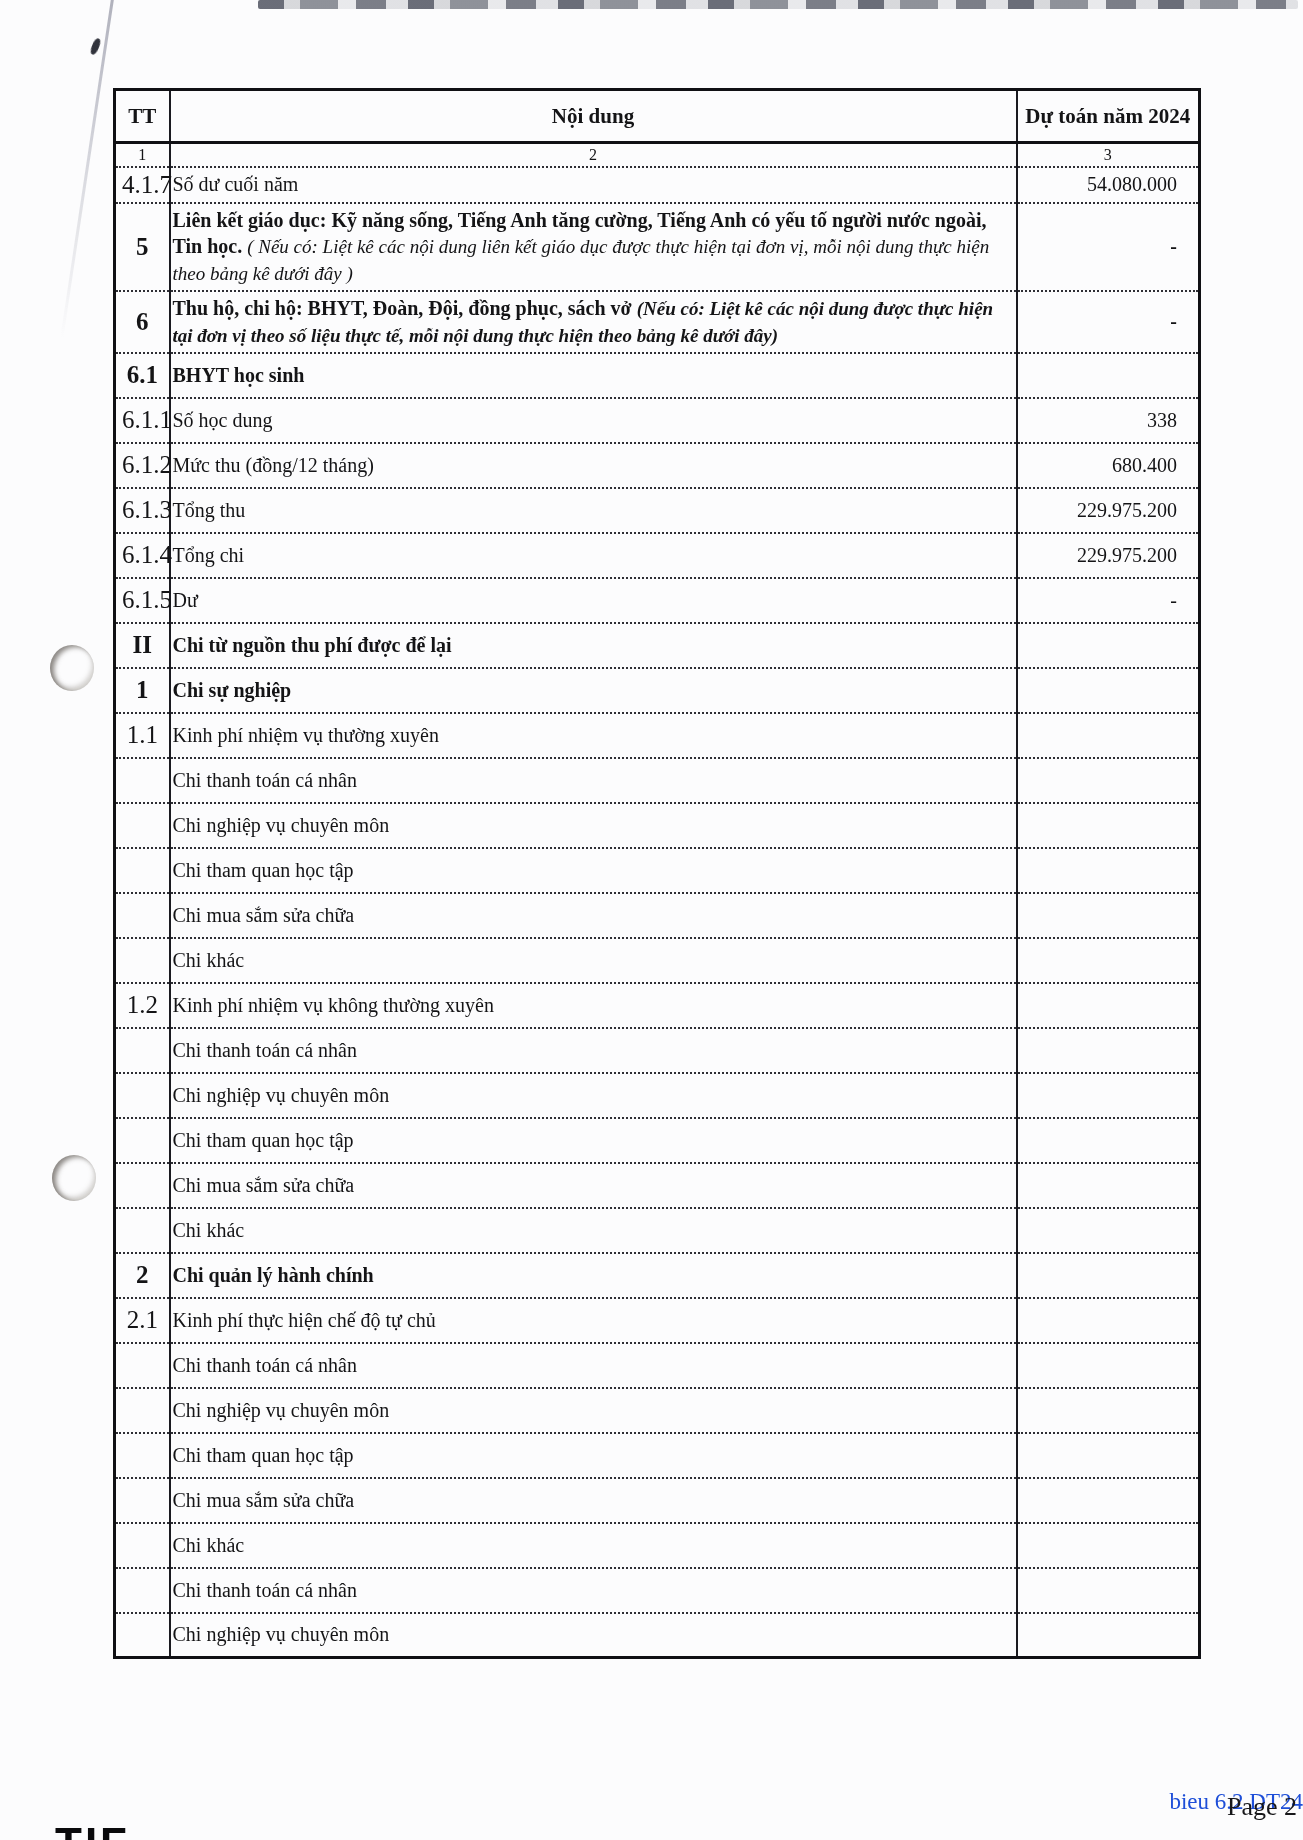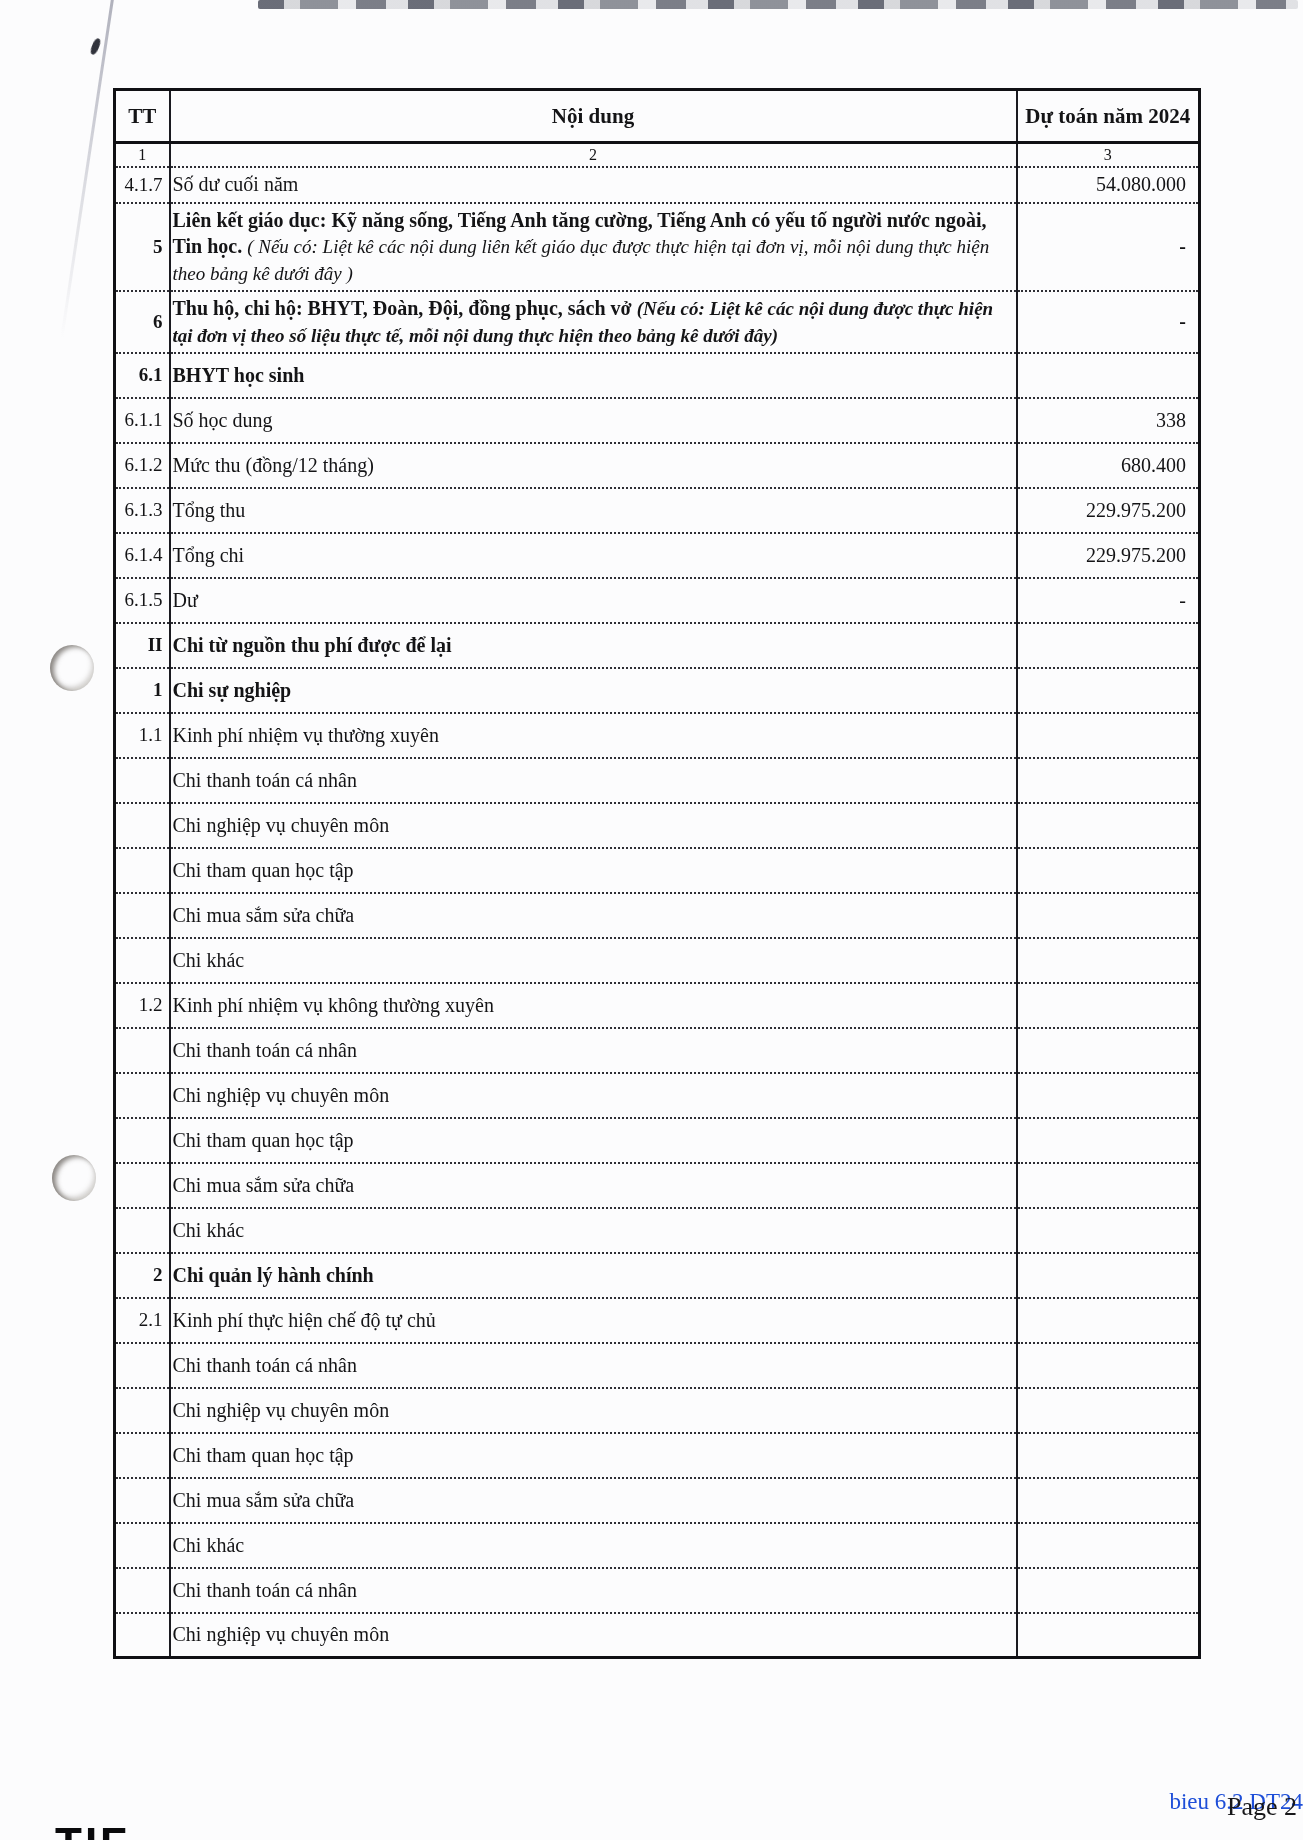--- a/index.html
+++ b/index.html
@@ -50,23 +50,23 @@
   th,td{border-left:2px solid #1a1a20;border-right:2px solid #1a1a20;padding:0 6px;vertical-align:middle;}
   thead th{
     border-bottom:3px solid #101014;height:50px;
     font-size:21px;font-weight:bold;line-height:24px;
   }
   tbody tr{height:45px;}
   tbody tr.idx{height:24px;}
   tbody tr:nth-child(2){height:36px;}
   tbody tr + tr td{border-top:2px dotted #2e2e34;}
   tbody tr.idx td{font-size:16px;text-align:center;padding:1px 6px;}
-  td.tt{text-align:right;font-size:19px;}
+  td.tt{text-align:center;font-size:25px;}
   td.content{text-align:left;font-size:20px;line-height:26px;padding:3px 2px;}
-  td.value{text-align:right;font-size:20px;padding:0 12px;}
+  td.value{text-align:right;font-size:20px;padding:0 21px;}
   tr.bold td{font-weight:bold;font-family:Liberation Serif, serif;}
   span.note{font-style:italic;font-weight:normal;font-size:19px;}
   span.note.note-bold{font-weight:bold;}
   
   .footer-center{
     position:absolute;left:45px;right:0;top:1789px;text-align:right;
     font-size:23px;color:#1d4ed8;
   }
   .footer-right{
     position:absolute;right:6px;top:1792px;font-size:26px;color:#17171a;

